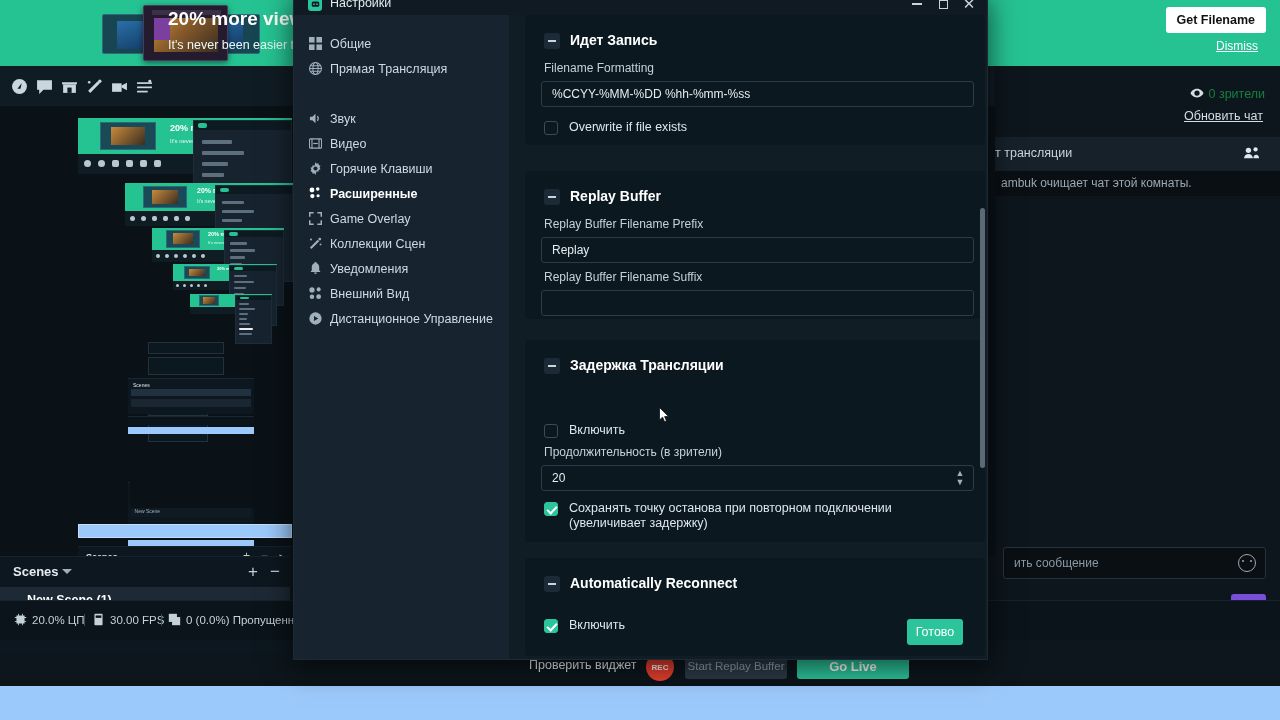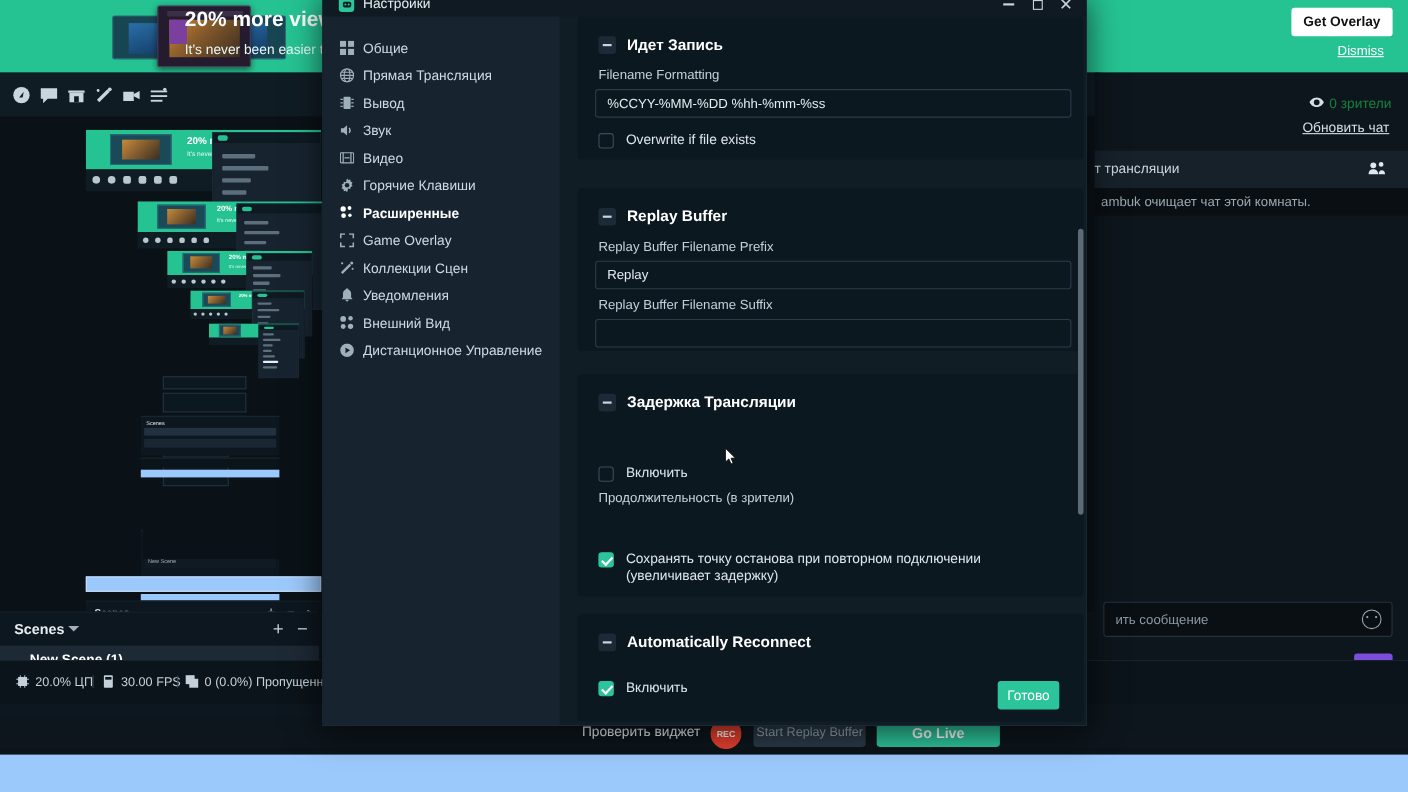--- a/index.html
+++ b/index.html
@@ -288,21 +288,21 @@
         <div class="center">
           <div class="bar"></div>
             <div class="img"></div>
             <div class="chip"></div>
         </div>
       </div>
       <div class="promo-text">
         <div class="promo-title">20% more viewers</div>
         <div class="promo-sub">It's never been easier to s</div>
       </div>
-      <button class="get-started">Get Overlay</button>
+      <button class="get-started">Get Filename</button>
       <div class="dismiss">Dismiss</div>
     </div>
 
     <div class="toolbar">
       <div class="tb-icon" style="left:10px">
         <svg viewBox="0 0 16 16">
             <circle cx="8" cy="8" r="7"></circle>
             <path d="M6 10 L10 5 L9 10 Z" fill="#101c24"></path>
           </svg>
       </div>
@@ -698,34 +698,20 @@
       <div class="side-item" style="top:41px">
         <span class="ic">
             <svg viewBox="0 0 14 14">
               <circle cx="7" cy="7" r="6.4" fill="none" stroke="#9fb0bc" stroke-width="1.2"></circle>
               <ellipse cx="7" cy="7" rx="2.8" ry="6.4" fill="none" stroke="#9fb0bc" stroke-width="1.1"></ellipse>
               <path d="M0.8 7h12.4M1.8 4h10.4M1.8 10h10.4" stroke="#9fb0bc" stroke-width="1.1" fill="none"></path>
             </svg>
           </span>
         <span class="lb">Прямая Трансляция</span>
       </div>
-      <div class="side-item" style="top:66px">
-        <span class="ic">
-            <svg viewBox="0 0 14 14">
-              <rect x="3.5" y="1" width="7" height="12" rx="1"></rect>
-              <rect x="0.5" y="3" width="2.4" height="1.2"></rect>
-              <rect x="0.5" y="6.4" width="2.4" height="1.2"></rect>
-              <rect x="0.5" y="9.8" width="2.4" height="1.2"></rect>
-              <rect x="11.1" y="3" width="2.4" height="1.2"></rect>
-              <rect x="11.1" y="6.4" width="2.4" height="1.2"></rect>
-              <rect x="11.1" y="9.8" width="2.4" height="1.2"></rect>
-            </svg>
-          </span>
-        <span class="lb">Вывод</span>
-      </div>
       <div class="side-item" style="top:91px">
         <span class="ic">
             <svg viewBox="0 0 14 14">
               <path d="M1 5h2.6L7 2v10L3.6 9H1z"></path>
               <path d="M9 4.5a4 4 0 010 5" fill="none" stroke="#9fb0bc" stroke-width="1.3"></path>
             </svg>
           </span>
         <span class="lb">Звук</span>
       </div>
       <div class="side-item" style="top:116px">
@@ -844,20 +830,24 @@
           <span class="collapse">
               <i></i>
             </span>
           <span class="card-title">Задержка Трансляции</span>
         </div>
         <div class="cbrow" style="left:19px; top:83px">
           <span class="cbox"></span>
           <span class="cblabel">Включить</span>
         </div>
         <div class="fld-label" style="top:105px">Продолжительность (в зрители)</div>
+        <div style="position:absolute;left:16px;top:125px;width:433px;height:26px;">
+          <input class="fld-input" style="left: 0px; top: 0px; width: 433px;" value="20">
+          <div class="spin">▲<br>▼</div>
+        </div>
         <div class="cbrow" style="left:19px; top:161px; width:425px;">
           <span class="cbox on"></span>
           <span class="cblabel">Сохранять точку останова при повторном подключении (увеличивает задержку)</span>
         </div>
       </div>
 
       <div class="card" style="top:543px; height:98px;">
         <div class="card-hdr">
           <span class="collapse">
               <i></i>

